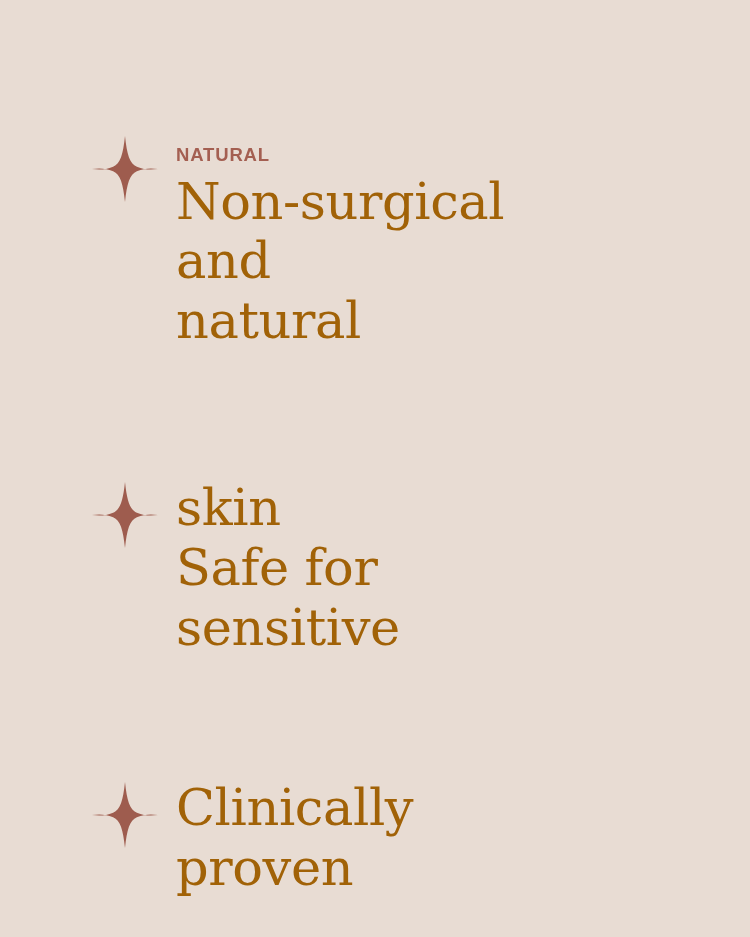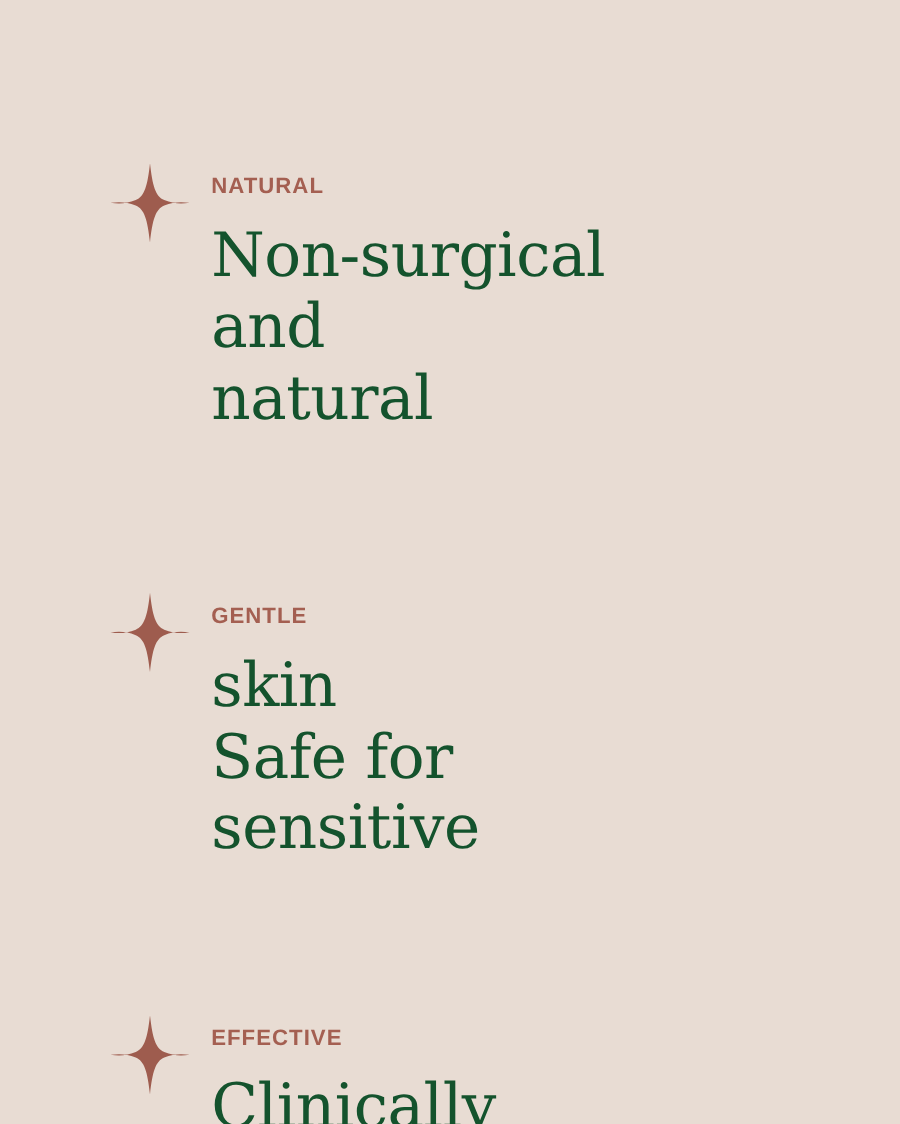--- a/index.html
+++ b/index.html
@@ -64,22 +64,22 @@
     white-space: nowrap;
   }
 
   
   .benefit-heading {
     font-family: "DejaVu Serif", "Liberation Serif", serif;
     font-size: 51px;
     font-weight: 400;
     line-height: 1.17;
     letter-spacing: -0.4px;
-    color: #14532d;
-    margin-top: 19px;
+    color: #a16207;
+    margin-top: 7px;
     max-width: 430px;
     -webkit-font-smoothing: antialiased;
   }
 
   .benefit-heading .line { display: block; }
 </style>
 </head>
 <body>
 
 <div class="benefits-list">
@@ -96,32 +96,30 @@
       <span class="line">natural</span>
     </div>
   </div>
 
   <div class="benefit-item item-1">
     <span class="sparkle-icon">
       <svg viewBox="0 0 100 100" xmlns="http://www.w3.org/2000/svg" aria-hidden="true">
         <path d="M50 0 C53 28 57 42 68 46.5 C79 51 88 51.5 100 50 C88 48.5 79 49 68 53.5 C57 58 53 72 50 100 C47 72 43 58 32 53.5 C21 49 12 48.5 0 50 C12 51.5 21 51 32 46.5 C43 42 47 28 50 0 Z" fill="#9e5c4e"></path>
       </svg>
     </span>
-    <div class="benefit-label">GENTLE</div>
     <div class="benefit-heading">
       <span class="line">skin</span>
       <span class="line">Safe for sensitive</span>
     </div>
   </div>
 
   <div class="benefit-item item-2">
     <span class="sparkle-icon">
       <svg viewBox="0 0 100 100" xmlns="http://www.w3.org/2000/svg" aria-hidden="true">
         <path d="M50 0 C53 28 57 42 68 46.5 C79 51 88 51.5 100 50 C88 48.5 79 49 68 53.5 C57 58 53 72 50 100 C47 72 43 58 32 53.5 C21 49 12 48.5 0 50 C12 51.5 21 51 32 46.5 C43 42 47 28 50 0 Z" fill="#9e5c4e"></path>
       </svg>
     </span>
-    <div class="benefit-label">EFFECTIVE</div>
     <div class="benefit-heading">
       <span class="line">Clinically proven</span>
     </div>
   </div>
 
 </div>
 
 </body></html>

